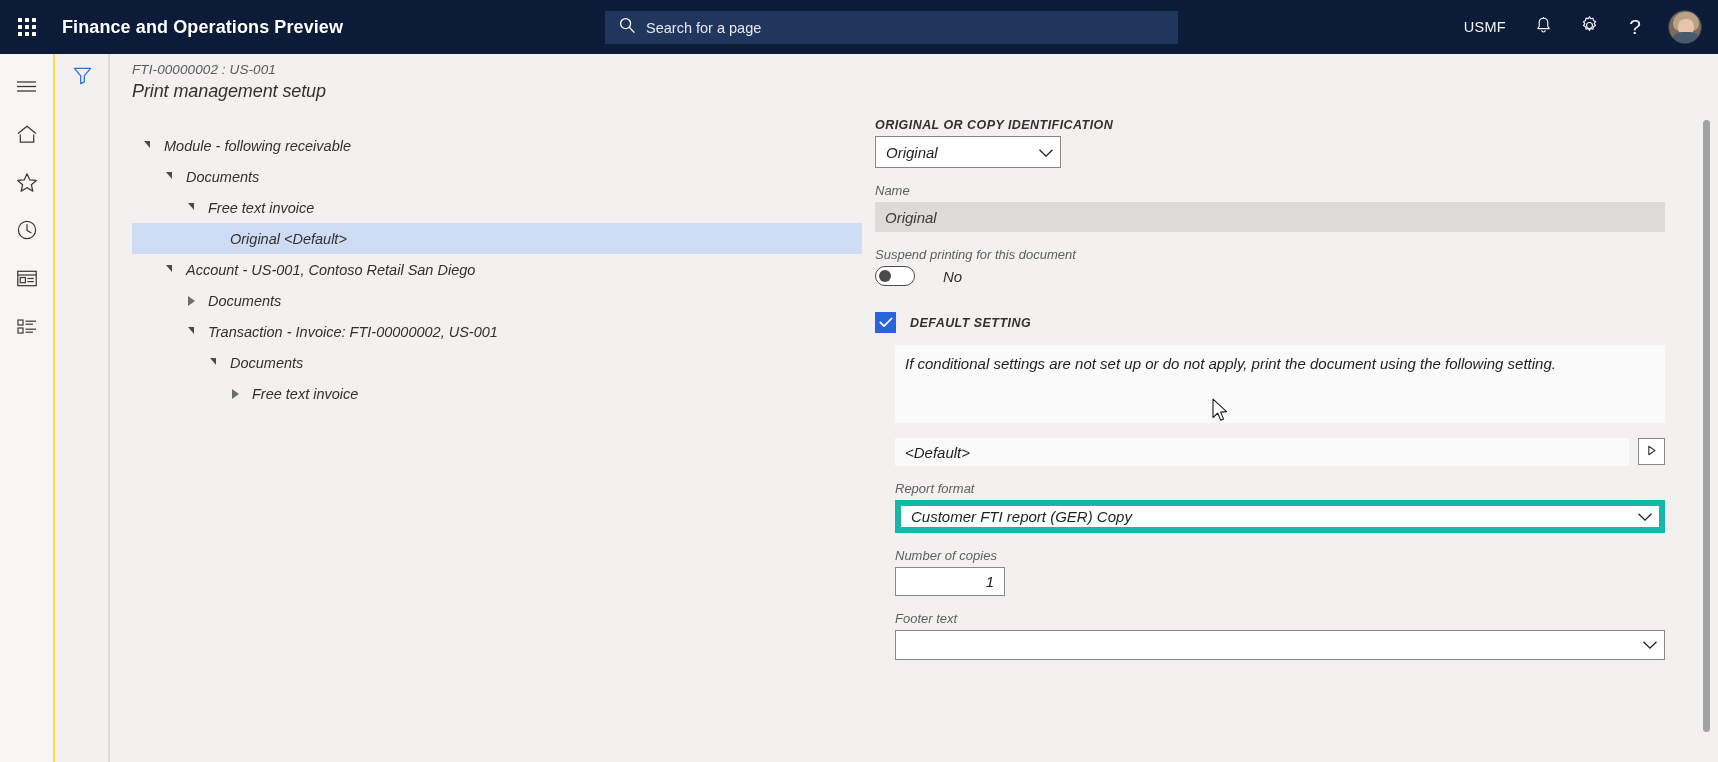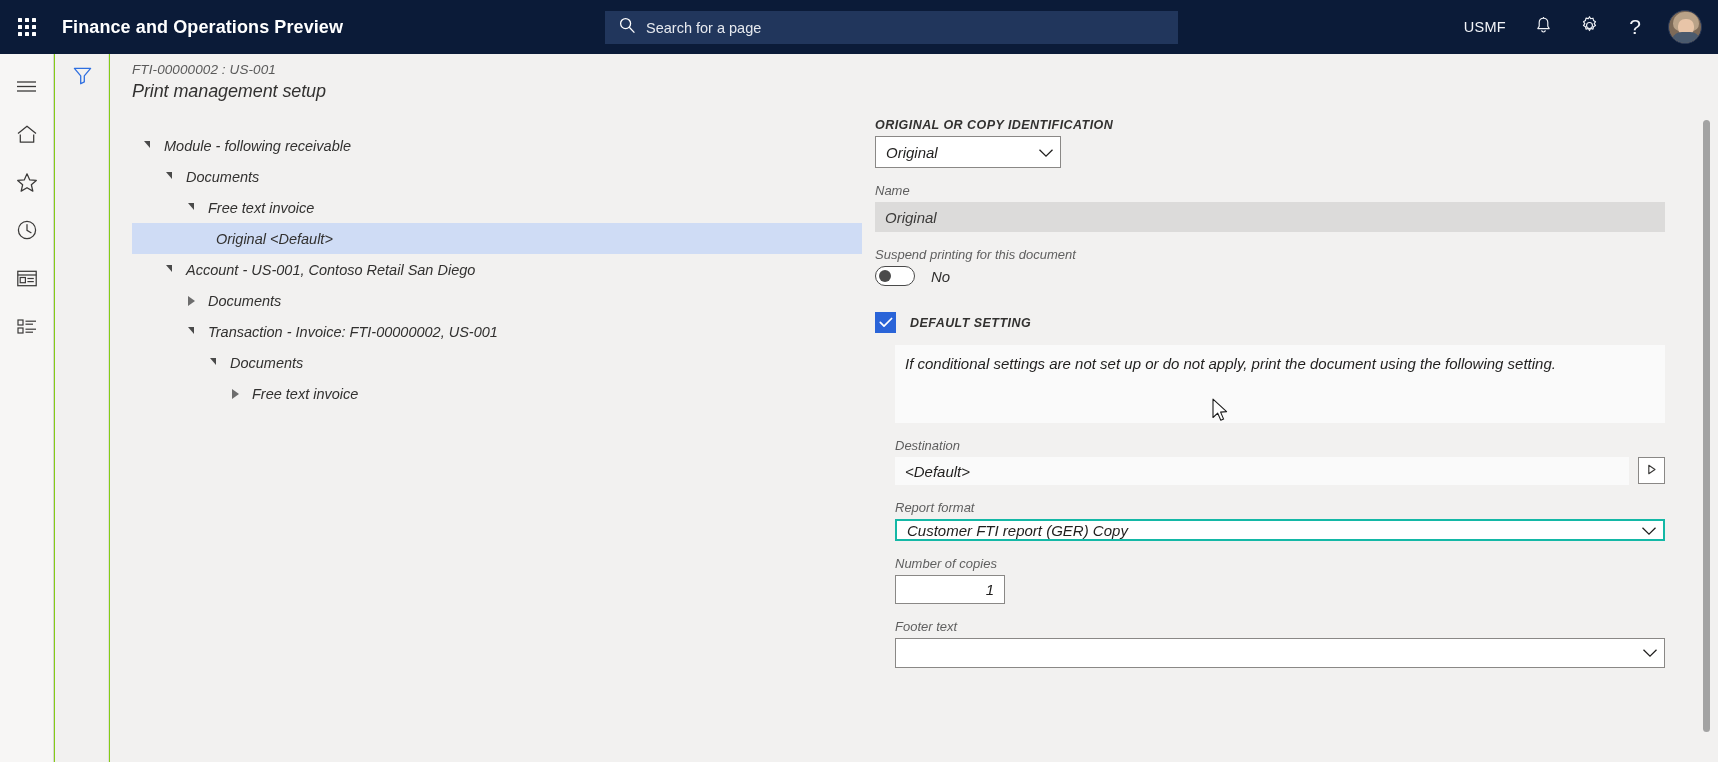--- a/index.html
+++ b/index.html
@@ -3,21 +3,21 @@
 <meta charset="utf-8">
 <style>
   * { box-sizing: border-box; }
   html, body {
     margin: 0; padding: 0;
     width: 1718px; height: 762px;
     overflow: hidden;
     font-family: "Liberation Sans", sans-serif;
     background: #f2f1f0;
   }
-  #app { position: relative; width: 1718px; height: 762px; background: #84cc16; }
+  #app { position: relative; width: 1718px; height: 762px; background: #fde047; }
 
   
   .topbar {
     position: absolute; top: 0; left: 0; width: 1718px; height: 54px;
     background: #0b1b38; display: flex; align-items: center;
   }
   .waffle {
     width: 54px; height: 54px; display: flex; align-items: center; justify-content: center;
     cursor: pointer;
   }
@@ -106,27 +106,27 @@
     font-size: 12.5px; font-weight: bold; color: #323130; letter-spacing: 0.45px; margin-bottom: 4px;
   }
   .field { margin-bottom: 15px; }
   .field-label { font-size: 13px; color: #5f5f5f; margin-bottom: 3px; line-height: 16px; }
   .combo {
     width: 186px; height: 32px; background: #ffffff; border: 1px solid #8a8886;
     display: flex; align-items: center; padding: 0 6px 0 10px; font-size: 15px; color: #201f1e;
     cursor: pointer; justify-content: space-between;
   }
   .combo.wide { width: 100%; }
-  .combo.focused { border: 2px solid #14b8a6; height: 22px; }
+  .combo.focused { border: 6px solid #14b8a6; height: 33px; }
   .chev { flex: 0 0 auto; margin-left: 8px; }
   .readonly-input {
     width: 100%; height: 30px; background: #dcdbda; display: flex; align-items: center;
     padding: 0 10px; font-size: 15px; color: #3b3a39;
   }
-  .toggle-row { display: flex; align-items: center; gap: 16px; margin-top: 2px; }
+  .toggle-row { display: flex; align-items: center; gap: 28px; margin-top: 2px; }
   .toggle {
     width: 40px; height: 20px; border-radius: 10px; border: 1px solid #4a4a4a; background: #ffffff;
     position: relative; cursor: pointer; flex: 0 0 40px;
   }
   .toggle .knob {
     position: absolute; left: 3px; top: 3px; width: 12px; height: 12px; border-radius: 50%;
     background: #4a4a4a;
   }
   .toggle-text { font-size: 15px; color: #323130; }
   .checkbox-head { display: flex; align-items: center; gap: 14px; margin-top: 26px; margin-bottom: 12px; }
@@ -320,21 +320,21 @@
             <span class="tw-exp"></span>
           </span>
           <span class="tree-label">Documents</span>
         </div>
         <div class="tree-row" style="padding-left: 48px;">
           <span class="tw">
             <span class="tw-exp"></span>
           </span>
           <span class="tree-label">Free text invoice</span>
         </div>
-        <div class="tree-row selected" style="padding-left: 56px;">
+        <div class="tree-row selected" style="padding-left: 70px;">
           <span class="tw"></span>
           <span class="tree-label">Original &lt;Default&gt;</span>
         </div>
         <div class="tree-row" style="padding-left: 26px;">
           <span class="tw">
             <span class="tw-exp"></span>
           </span>
           <span class="tree-label">Account - US-001, Contoso Retail San Diego</span>
         </div>
         <div class="tree-row" style="padding-left: 48px;">
@@ -404,21 +404,20 @@
         <div class="cbox-label">DEFAULT SETTING</div>
       </div>
 
       <div class="indent">
 
         <div class="field">
           <div class="help-box">If conditional settings are not set up or do not apply, print the document using the following setting.</div>
         </div>
 
         <div class="field">
-          <div class="field-label">Destination</div>
           <div class="dest-row">
             <div class="plain-input">&lt;Default&gt;</div>
             <div class="sq-btn">
               <span>
                 <svg width="13" height="13" viewBox="0 0 13 13">
                   <path d="M3.8 2.3l6.2 4.2-6.2 4.2z" fill="none" stroke="#3b3a39" stroke-width="1.15" stroke-linejoin="round"></path>
                 </svg>
               </span>
             </div>
           </div>

